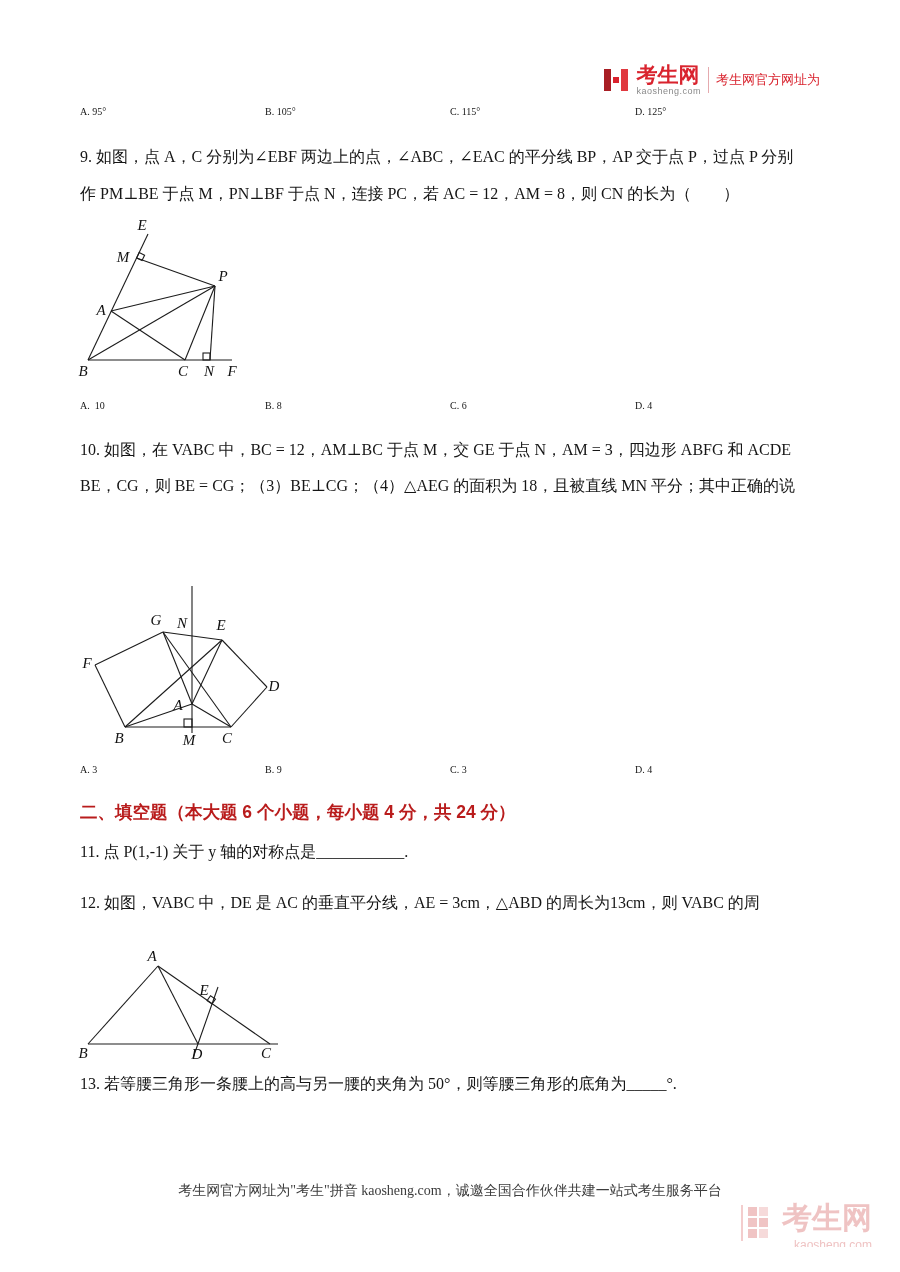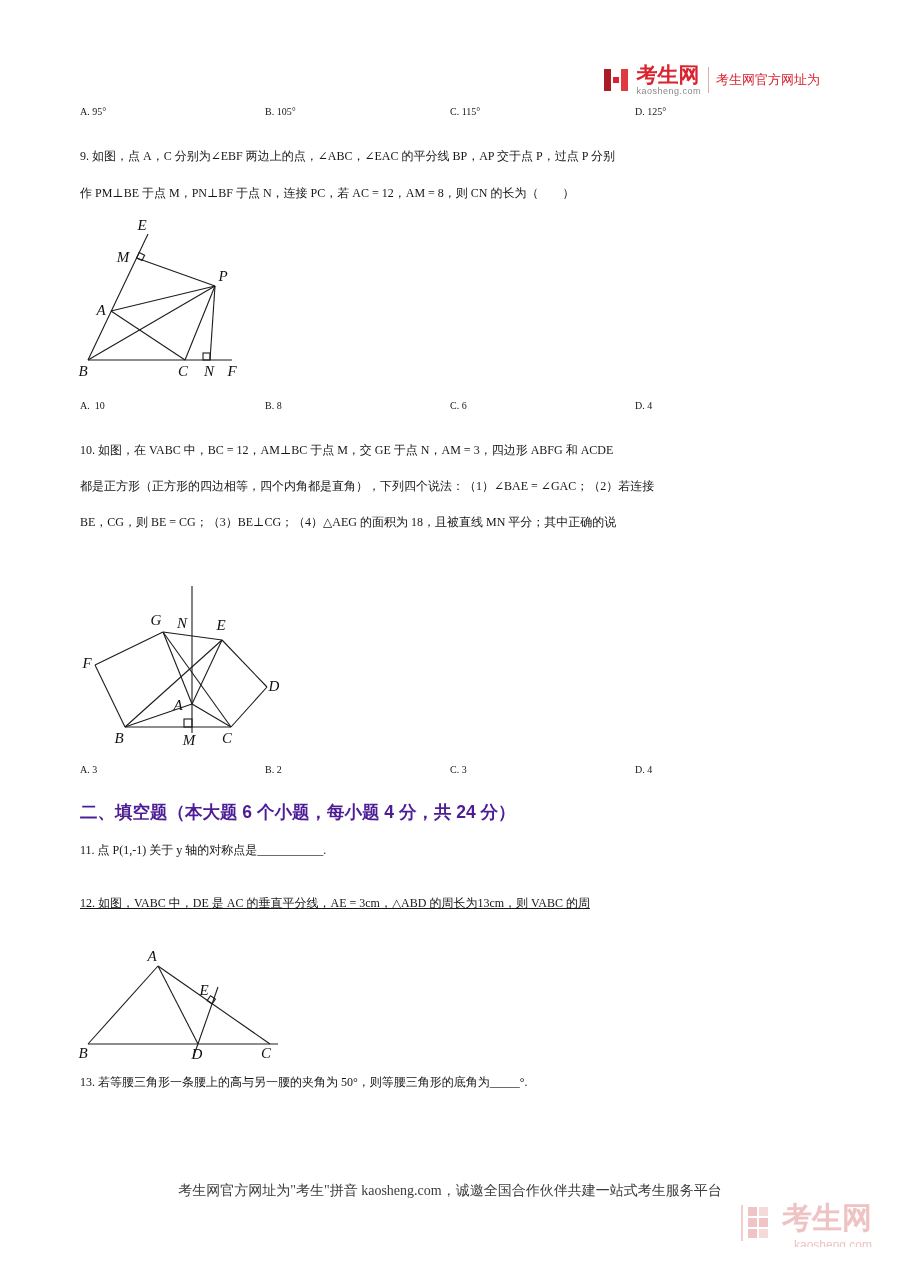--- a/index.html
+++ b/index.html
@@ -14,32 +14,32 @@
   
   .logo { position:absolute; top:64px; right:80px; display:flex; align-items:center; gap:7px; }
   .logo-texts { display:flex; flex-direction:column; align-items:flex-start; line-height:1; }
   .logo-brand { color:#d9232e; font-weight:bold; font-size:21px; font-family:"Liberation Sans",sans-serif; }
   .logo-domain { color:#8a8a8a; font-size:9px; font-family:"Liberation Sans",sans-serif; letter-spacing:.5px; margin-top:2px; }
   .logo-sep { width:1px; height:26px; background:#e5aaae; }
   .logo-tagline { color:#d9232e; font-size:13px; font-family:"Liberation Sans",sans-serif; }
 
   
   .tblock { position:absolute; left:80px; width:770px; }
-  .tline { white-space:nowrap; font-size:12px; }
+  .tline { white-space:nowrap; font-size:16px; }
   .lh37 .tline { line-height:37px; }
   .lh36 .tline { line-height:36px; }
-  .lh34 .tline { line-height:34px;text-decoration:underline; }
+  .lh34 .tline { line-height:34px; }
 
   .opt-row { position:absolute; left:80px; width:770px; display:flex; font-size:10px; }
   .opt { flex:0 0 185px; white-space:pre; }
 
   .sec-title {
     position:absolute; left:80px; width:770px;
     font-family:"Liberation Sans","DejaVu Sans",sans-serif;
-    font-weight:700; font-size:17.5px; color:#4c1d95;
+    font-weight:700; font-size:17.5px; color:#b91c1c;
   }
 
   
   .fig { position:absolute; }
   .fig line, .fig polyline, .fig rect, .fig path { stroke:#1c1c1c; stroke-width:1.1; fill:none; }
   .fig text {
     font-family:"Liberation Serif","DejaVu Serif",serif;
     font-style:italic; font-size:15px; fill:#111;
     stroke:none; text-anchor:middle;
   }
@@ -109,21 +109,20 @@
 
   <div class="opt-row" style="top:400px">
     <span class="opt">A.  10</span>
     <span class="opt">B. 8</span>
     <span class="opt">C. 6</span>
     <span class="opt">D. 4</span>
   </div>
 
   <div class="tblock lh36" style="top:432px">
     <div class="tline">10. 如图，在 VABC 中，BC = 12，AM⊥BC 于点 M，交 GE 于点 N，AM = 3，四边形 ABFG 和 ACDE</div>
-    <div class="tline">都是正方形（正方形的四边相等，四个内角都是直角），下列四个说法：（1）∠BAE = ∠GAC；（2）若连接</div>
     <div class="tline">BE，CG，则 BE = CG；（3）BE⊥CG；（4）△AEG 的面积为 18，且被直线 MN 平分；其中正确的说</div>
   </div>
 
   <svg class="fig" style="top:578px; left:80px" width="215" height="175" viewBox="0 0 215 175">
     <g>
       <line x1="112" y1="8" x2="112" y2="155"></line>
       <line x1="45" y1="149" x2="151" y2="149"></line>
 
       <line x1="112" y1="126" x2="45" y2="149"></line>
       <line x1="45" y1="149" x2="15" y2="87"></line>
@@ -146,21 +145,21 @@
     <text x="7" y="90">F</text>
     <text x="194" y="113">D</text>
     <text x="98" y="132">A</text>
     <text x="39" y="165">B</text>
     <text x="109" y="167">M</text>
     <text x="147" y="165">C</text>
   </svg>
 
   <div class="opt-row" style="top:764px">
     <span class="opt">A. 3</span>
-    <span class="opt">B. 2</span>
+    <span class="opt">B. 9</span>
     <span class="opt">C. 3</span>
     <span class="opt">D. 4</span>
   </div>
 
   <div class="sec-title" style="top:800px">二、填空题（本大题 6 个小题，每小题 4 分，共 24 分）</div>
 
   <div class="tblock" style="top:842px">
     <div class="tline">11. 点 P(1,-1) 关于 y 轴的对称点是___________.</div>
   </div>
 

